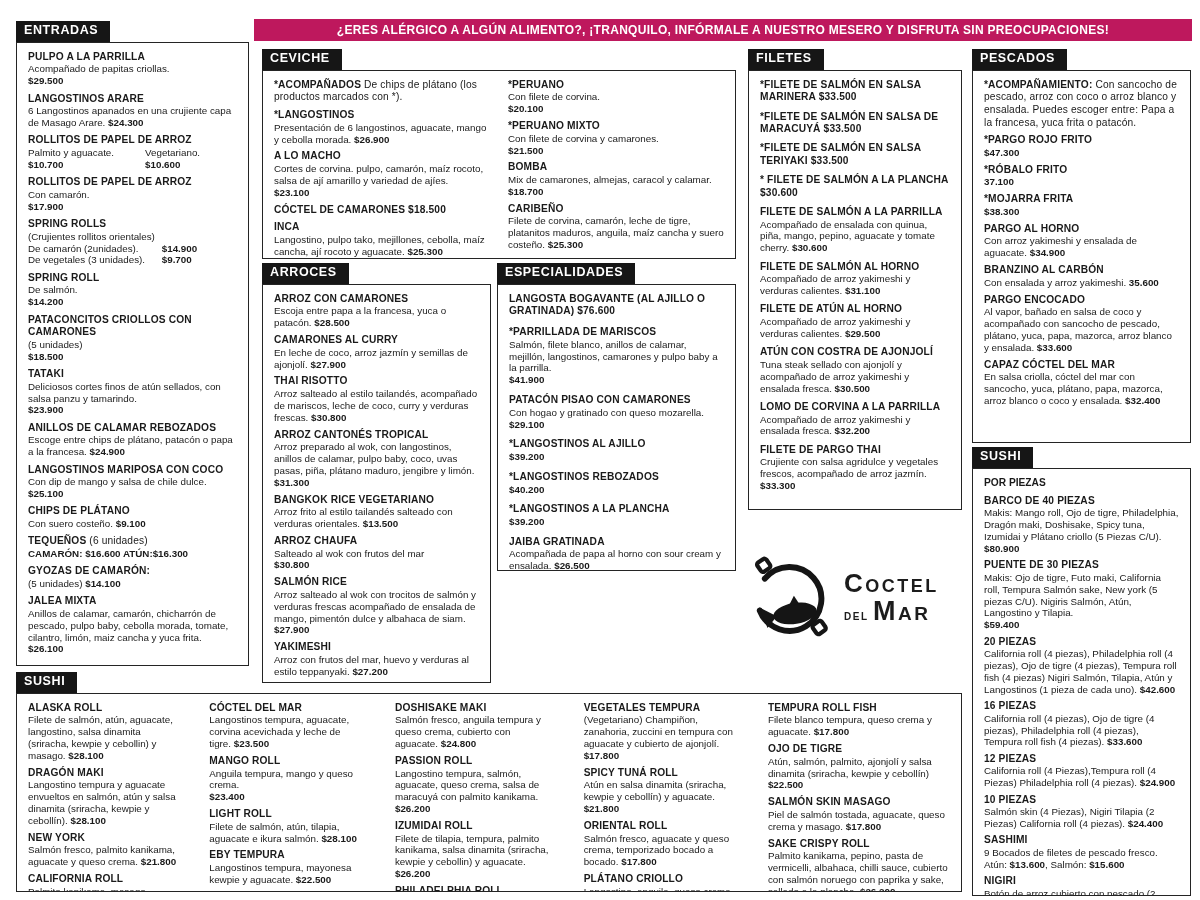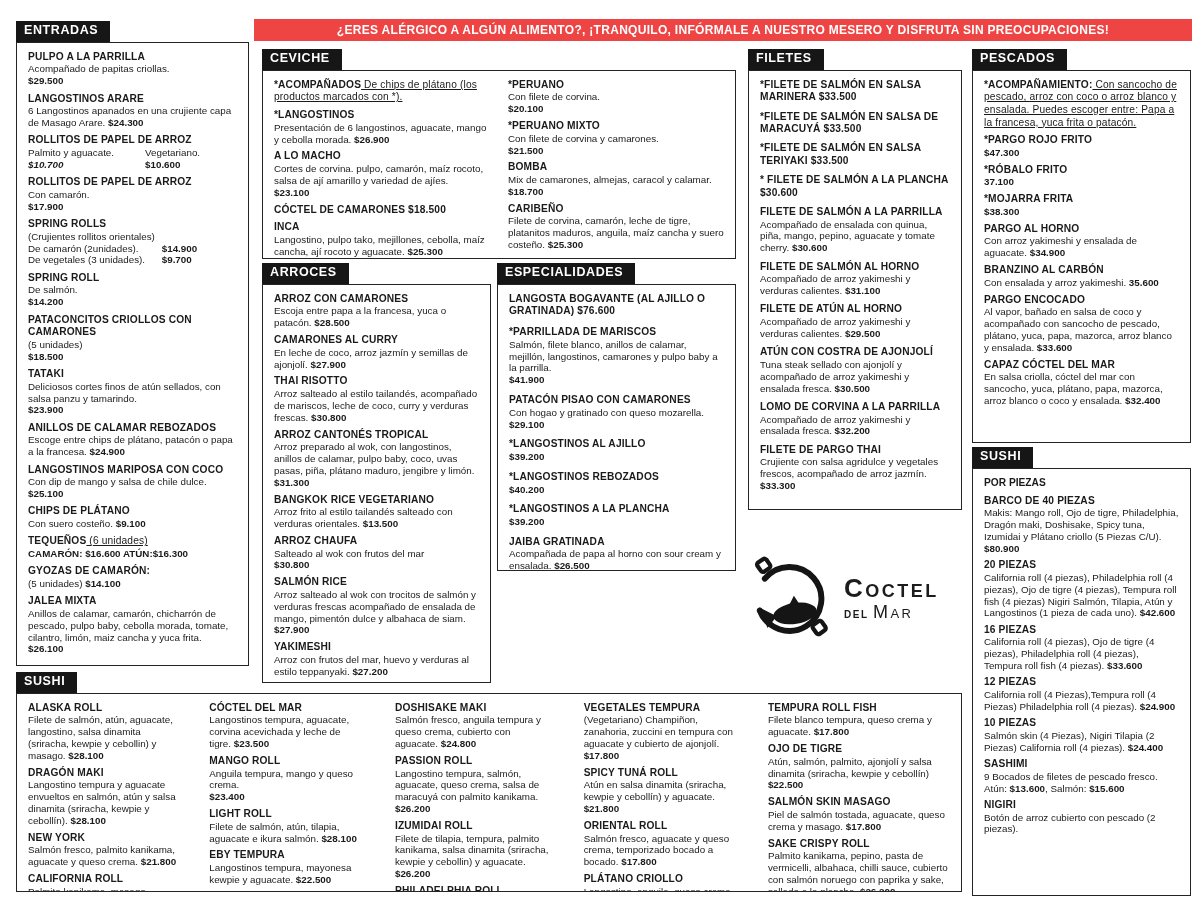--- a/index.html
+++ b/index.html
@@ -4,42 +4,42 @@
 <style>
   html,body{margin:0;padding:0;background:#fff;}
   .page{position:relative;width:1200px;height:900px;background:#fff;overflow:hidden;
         font-family:"Liberation Sans",sans-serif;color:#1a1a1a;}
   .sec{position:absolute;}
   .hdr{display:inline-block;background:#161616;color:#fff;font-weight:700;
        font-size:12.5px;letter-spacing:.6px;padding:3px 12px 4px 8px;line-height:1.1;}
   .box{border:1.6px solid #242424;background:#fff;padding:8px 11px;overflow:hidden;box-sizing:border-box;}
   .item{margin-bottom:6px;}
   .iname{font-weight:700;font-size:10.2px;line-height:1.24;letter-spacing:.15px;}
-  .iname .n2{font-weight:400;text-decoration:underline;}
+  .iname .n2{font-weight:400;}
   .line{font-size:9.8px;line-height:1.21;}
   .b{font-weight:700;}
   .cw{display:inline-block;vertical-align:top;}
-  .banner{position:absolute;left:254px;top:19px;width:938px;height:22px;background:#ef4444;
+  .banner{position:absolute;left:254px;top:19px;width:938px;height:22px;background:#be185d;
           color:#fff;font-weight:700;font-size:12px;letter-spacing:.3px;text-align:center;line-height:22px;}
   .flexcols{display:flex;gap:18px;}
   .flexcols>div{flex:1;min-width:0;}
   .grid5{display:grid;grid-template-columns:1fr 1.03fr 1.05fr 1.02fr 1.22fr;gap:0 32px;}
   .subhead{font-weight:700;font-size:10.2px;margin-bottom:7px;}
   .entradas .item{margin-bottom:5.5px;}
   .ceviche .item,.arroces .item,.pescados .item,.bottom .item{margin-bottom:5px;}
   .especialidades .item{margin-bottom:8px;}
   .filetes .item{margin-bottom:6.5px;}
   .sushiright .item{margin-bottom:4.5px;}
   .logo{position:absolute;left:748px;top:540px;width:216px;height:115px;
         display:flex;align-items:center;gap:12px;}
   .logotext{color:#1c1c1c;}
   .l1{font-variant:small-caps;font-size:26px;font-weight:600;letter-spacing:2.5px;line-height:1;}
   .l2{line-height:1;margin-top:2px;}
   .l2 .small{font-variant:small-caps;font-size:14px;font-weight:600;letter-spacing:1.5px;}
-  .l2 .big{font-variant:small-caps;font-size:18px;font-weight:400;letter-spacing:2.5px;}
+  .l2 .big{font-variant:small-caps;font-size:27px;font-weight:700;letter-spacing:2.5px;}
 </style>
 </head>
 <body>
 
 <div class="page">
 
   <div class="banner">¿ERES ALÉRGICO A ALGÚN ALIMENTO?, ¡TRANQUILO, INFÓRMALE A NUESTRO MESERO Y DISFRUTA SIN PREOCUPACIONES!</div>
 
   <div class="sec entradas" style="left:16px;top:20px;width:233px">
     <div class="hdr">ENTRADAS</div>
@@ -50,21 +50,21 @@
             <div class="line"><span>Acompañado de papitas criollas.</span></div>
             <div class="line"><span class="b">$29.500</span></div>
           </div>
           <div class="item">
             <div class="iname"><span class="b">LANGOSTINOS ARARE</span></div>
             <div class="line"><span>6 Langostinos apanados en una crujiente capa de Masago Arare.</span><span class="b"> $24.300</span></div>
           </div>
           <div class="item">
             <div class="iname"><span class="b">ROLLITOS DE PAPEL DE ARROZ</span></div>
             <div class="line"><span class="cw" style="width: 56%;">Palmito y aguacate.</span><span>Vegetariano.</span></div>
-            <div class="line"><span class="b cw" style="width: 56%; font-style: italic;">$10.700</span><span class="b">$10.600</span></div>
+            <div class="line"><span class="b cw" style="width: 56%;">$10.700</span><span class="b">$10.600</span></div>
           </div>
           <div class="item">
             <div class="iname"><span class="b">ROLLITOS DE PAPEL DE ARROZ</span></div>
             <div class="line"><span>Con camarón.</span></div>
             <div class="line"><span class="b">$17.900</span></div>
           </div>
           <div class="item">
             <div class="iname"><span class="b">SPRING ROLLS</span></div>
             <div class="line"><span>(Crujientes rollitos orientales)</span></div>
             <div class="line"><span class="cw" style="width: 64%;">De camarón (2unidades).</span><span class="b">$14.900</span></div>
@@ -354,20 +354,25 @@
   <div class="sec sushiright" style="left:972px;top:446px;width:219px">
     <div class="hdr">SUSHI</div>
     <div class="box" style="height:428px">
       <div class="subhead">POR PIEZAS</div>
       <div>
           <div class="item">
             <div class="iname"><span class="b">BARCO DE 40 PIEZAS</span></div>
             <div class="line"><span>Makis: Mango roll, Ojo de tigre, Philadelphia, Dragón maki, Doshisake, Spicy tuna, Izumidai y Plátano criollo (5 Piezas C/U).</span><span class="b"> $80.900</span></div>
           </div>
           <div class="item">
+            <div class="iname"><span class="b">PUENTE DE 30 PIEZAS</span></div>
+            <div class="line"><span>Makis: Ojo de tigre, Futo maki, California roll, Tempura Salmón sake, New york (5 piezas C/U). Nigiris Salmón, Atún, Langostino y Tilapia.</span></div>
+            <div class="line"><span class="b">$59.400</span></div>
+          </div>
+          <div class="item">
             <div class="iname"><span class="b">20 PIEZAS</span></div>
             <div class="line"><span>California roll (4 piezas), Philadelphia roll (4 piezas), Ojo de tigre (4 piezas), Tempura roll fish (4 piezas) Nigiri Salmón, Tilapia, Atún y Langostinos (1 pieza de cada uno).</span><span class="b"> $42.600</span></div>
           </div>
           <div class="item">
             <div class="iname"><span class="b">16 PIEZAS</span></div>
             <div class="line"><span>California roll (4 piezas), Ojo de tigre (4 piezas), Philadelphia roll (4 piezas), Tempura roll fish (4 piezas).</span><span class="b"> $33.600</span></div>
           </div>
           <div class="item">
             <div class="iname"><span class="b">12 PIEZAS</span></div>
             <div class="line"><span>California roll (4 Piezas),Tempura roll (4 Piezas) Philadelphia roll (4 piezas).</span><span class="b"> $24.900</span></div>

